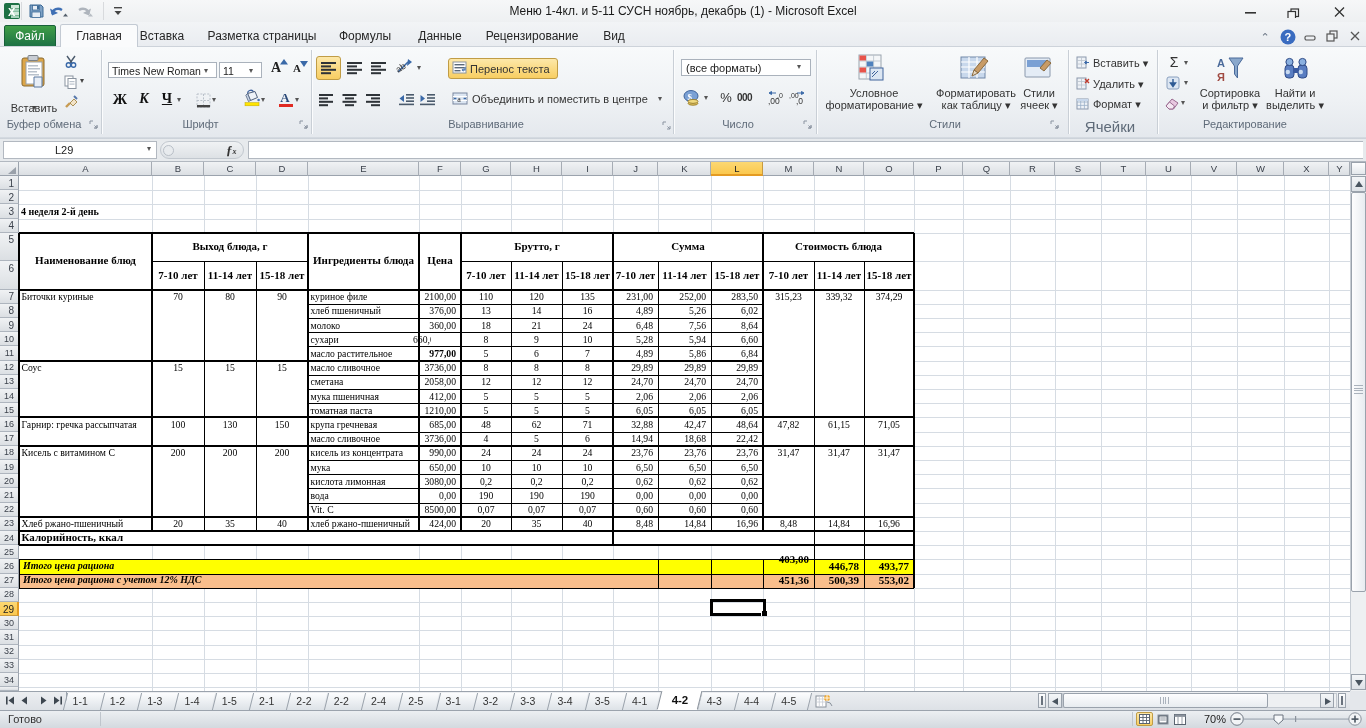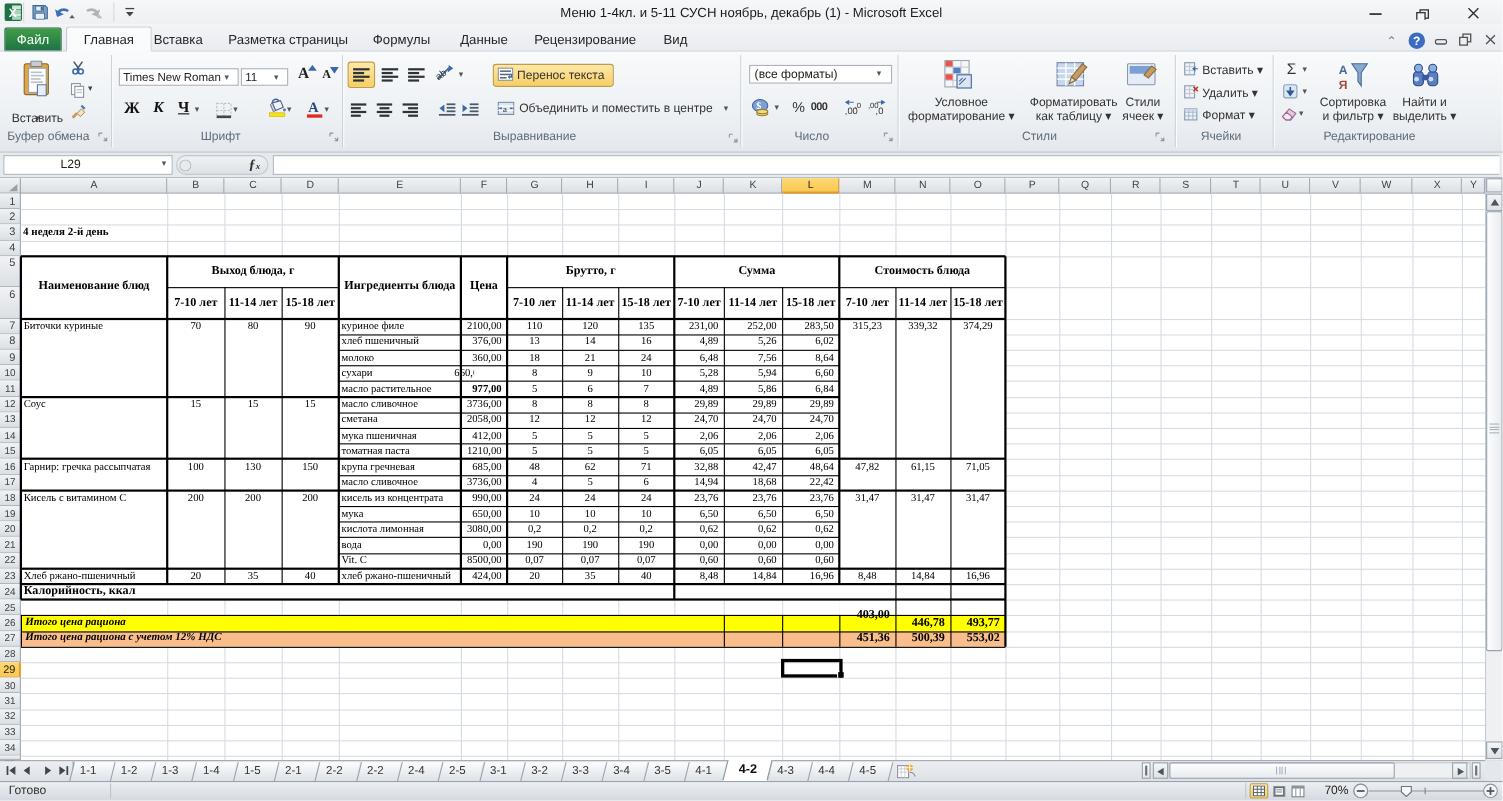--- a/index.html
+++ b/index.html
@@ -304,21 +304,21 @@
 <path d="M9 2 l4 4 m0 -4 l-4 4" stroke="#c0392b" stroke-width="1.4"></path>
   </svg>
 <svg style="left:1076px;top:97px" width="14" height="13" viewBox="0 0 14 13">
 <rect x="1" y="2" width="11" height="10" fill="#eef2f7" stroke="#8a98ac"></rect>
     <path d="M1 5 h11 M1 8.4 h11 M4.7 2 v10 M8.4 2 v10" stroke="#9bb0c8" stroke-width="0.8"></path>
 <rect x="1" y="2" width="11" height="2" fill="#c8d8ec"></rect>
   </svg>
 <div class="ui" style="left:1093px;top:57px;width:60px;height:12px;font-size:11px;color:#333">Вставить ▾</div>
 <div class="ui" style="left:1093px;top:78px;width:60px;height:12px;font-size:11px;color:#333">Удалить ▾</div>
 <div class="ui" style="left:1093px;top:98px;width:60px;height:12px;font-size:11px;color:#333">Формат ▾</div>
-<div class="ui" style="left:1074px;top:118px;width:72px;height:12px;font-size:11px;color:#5f6b79;text-align:center">Ячейки</div>
+<div class="ui" style="left:1074px;top:118px;width:72px;height:12px;font-size:15px;color:#5f6b79;text-align:center">Ячейки</div>
 <div style="left:1157px;top:50px;width:1px;height:84px;background:#c9cfd6"></div>
 <div style="left:1158px;top:50px;width:1px;height:84px;background:#fbfcfd"></div>
 <div class="ui" style="left:1165px;top:54px;width:18px;height:16px;font-size:14px;color:#333;text-align:center">Σ</div>
 <div class="ui" style="left:1184px;top:58px;width:10px;height:10px;font-size:8px;color:#555">▾</div>
 <svg style="left:1166px;top:76px" width="14" height="14" viewBox="0 0 14 14">
 <rect x="1" y="1" width="12" height="12" rx="2" fill="#dce6f2" stroke="#8aa0be"></rect>
 <path d="M7 3 v5 M4.5 7 L7 10.5 L9.5 7 Z" stroke="#2e5a94" fill="#2e5a94" stroke-width="1.4"></path>
   </svg>
 <div class="ui" style="left:1184px;top:78px;width:10px;height:10px;font-size:8px;color:#555">▾</div>
 <svg style="left:1164px;top:97px" width="16" height="13" viewBox="0 0 16 13">

